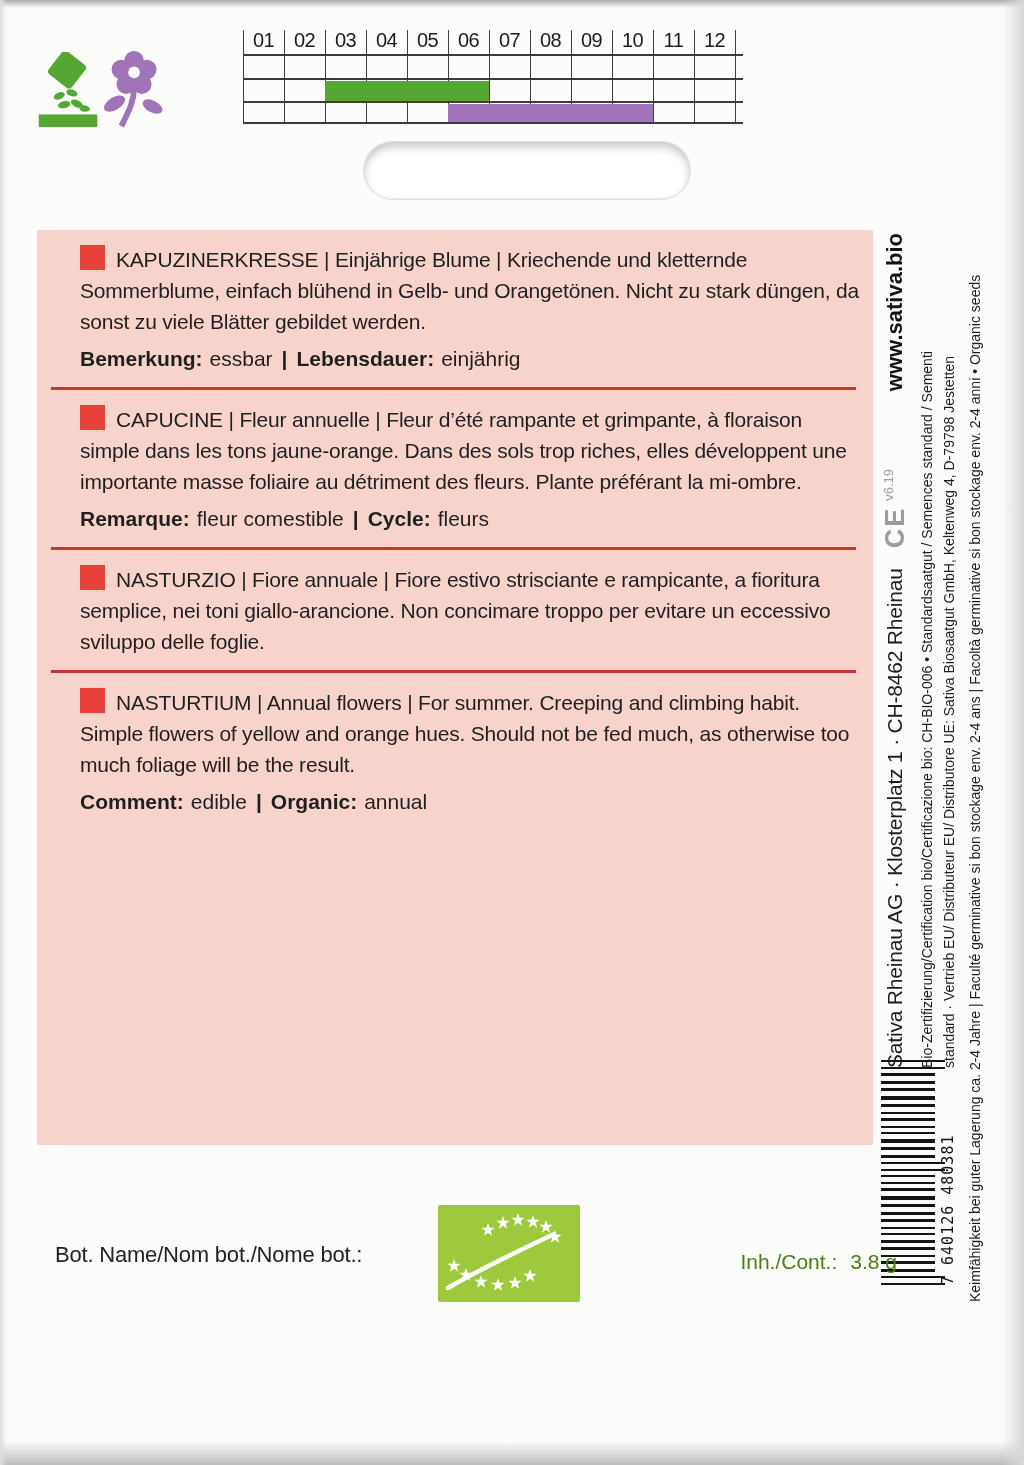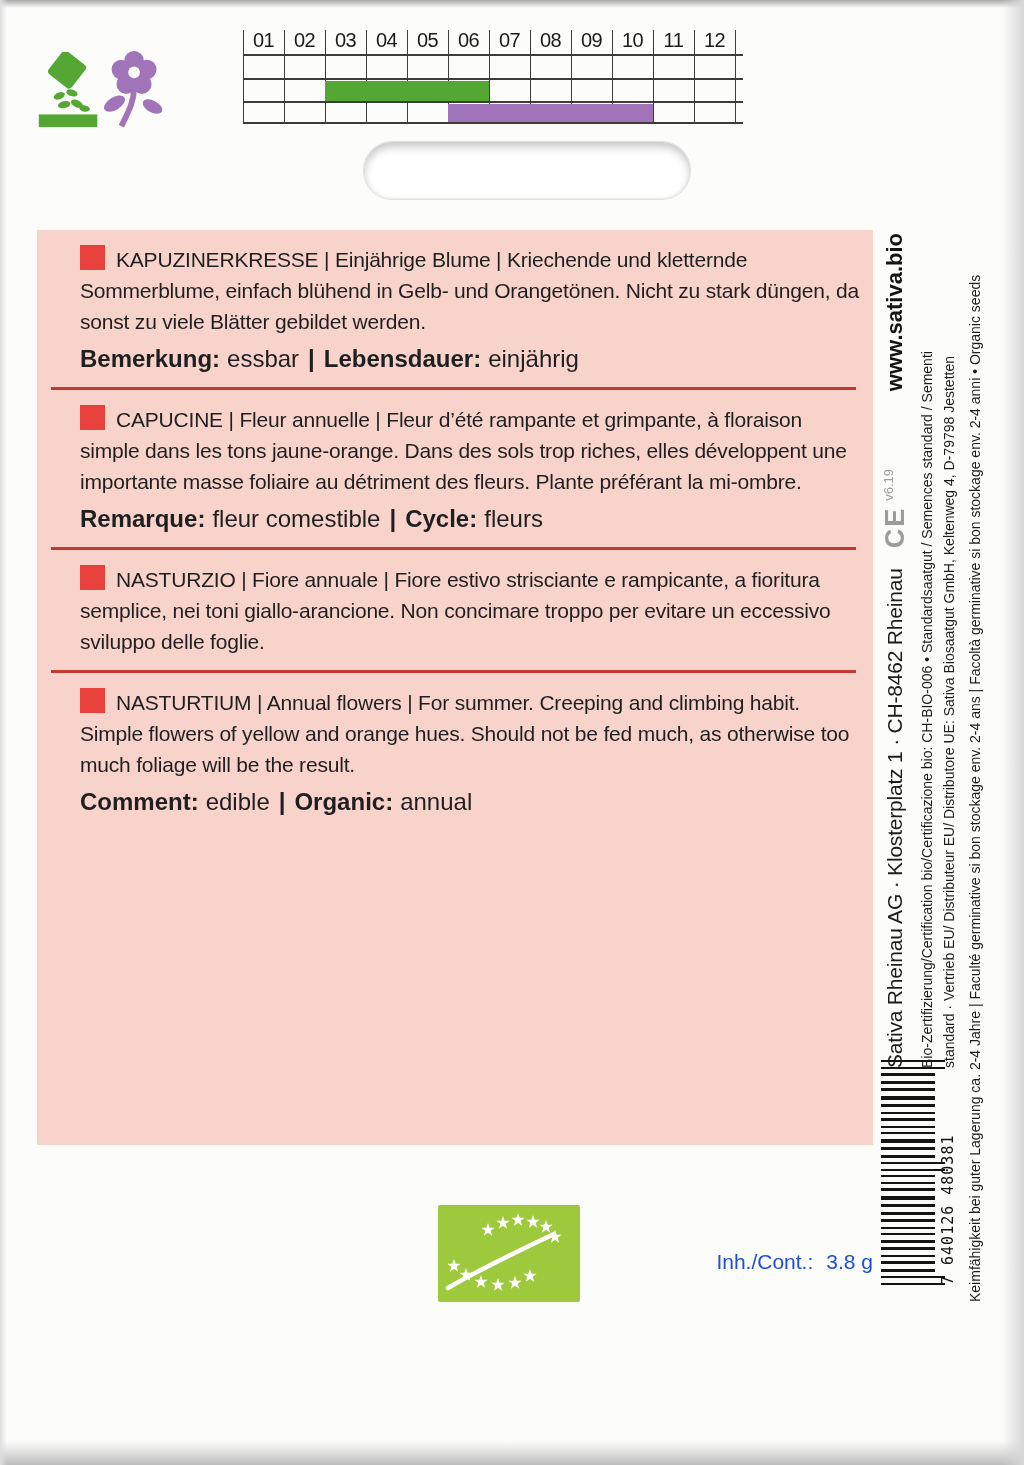--- a/index.html
+++ b/index.html
@@ -32,21 +32,21 @@
   .slot{position:absolute;left:363px;top:141px;width:326px;height:57px;border-radius:29px;background:#fff;
     border:1px solid #e0e0e0;box-shadow:inset 0 5px 8px rgba(0,0,0,0.22),inset 0 -1px 2px rgba(0,0,0,0.06);}
 
   
   .pink{position:absolute;left:37px;top:230px;width:836px;height:915px;background:var(--pink_panel,#f8d3cb);
     box-sizing:border-box;padding:10px 14px 0 11px;}
   .pink section{margin-top:12px;margin-left:32px;}
   .pink section:first-child{margin-top:2px;}
   .desc{margin:0;font-size:21px;line-height:31px;letter-spacing:-0.2px;}
   .bullet{display:inline-block;width:25px;height:25px;background:var(--accent_red,#e8413b);margin-right:11px;transform:translateY(3px);}
-  .meta{margin:6px 0 0;font-size:24px;line-height:31px;}
+  .meta{margin:6px 0 0;font-size:21px;line-height:31px;}
   section.sec-it .meta{margin-top:2px;}
   .meta b.lab{margin-right:7px;}
   .meta .sep{margin:0 9px;font-weight:bold;}
   .rule{height:3px;background:var(--rule_red,#c13a32);margin:13px 3px 10px 3px;}
 
   
   .vstrip{position:absolute;transform:rotate(-90deg);transform-origin:0 0;}
   .strip1{left:880px;top:1068px;width:835px;height:30px;display:flex;align-items:center;white-space:nowrap;}
   .company{font-size:21px;letter-spacing:-0.2px;color:#1c1c1c;}
   .ce-group{margin-left:20px;display:flex;align-items:center;}
@@ -60,21 +60,21 @@
   .barcode{left:881px;top:1285px;width:225px;height:76px;}
   .bars{height:54px;display:flex;justify-content:space-between;align-items:flex-start;}
   .bars div{background:#141414;height:100%;}
   .bars div.tall{height:118%;}
   .digits{font-family:"DejaVu Sans Mono","Liberation Mono",monospace;font-size:15px;letter-spacing:1px;margin-top:4px;color:#111;}
 
   
   .biologo{position:absolute;left:438px;top:1205px;width:142px;height:97px;color:var(--bio_green,#9fc93c);}
   .botname{position:absolute;left:55px;top:1240px;font-size:22px;line-height:29px;color:#222;letter-spacing:-0.2px;}
   .botname .italic{font-style:italic;}
-  .contents{position:absolute;left:620px;top:1248px;width:253px;font-size:21px;line-height:27px;color:#1d4ed8;}
+  .contents{position:absolute;left:644px;top:1248px;width:253px;font-size:21px;line-height:27px;color:#4d7c0f;}
   .cline{display:flex;justify-content:flex-end;gap:13px;}
   .cline.second{gap:8px;}
 </style>
 </head>
 <body>
 
 <div class="canvas">
 
   <div class="edge edge-top"></div>
   <div class="edge edge-bottom"></div>
@@ -225,20 +225,21 @@
     <use href="#st" transform="translate(92,71)"></use>
     <use href="#st" transform="translate(50,25)"></use>
     <use href="#st" transform="translate(65,18)"></use>
     <use href="#st" transform="translate(80,15)"></use>
     <use href="#st" transform="translate(95,17)"></use>
     <use href="#st" transform="translate(108,22)"></use>
     <use href="#st" transform="translate(117,32)"></use>
   </svg>
 
   <div class="botname">
+    <div>Bot. Name/Nom bot./Nome bot.:</div>
   </div>
 
   <div class="contents">
     <div class="cline">
       <span>Inh./Cont.:</span>
       <span>3.8 g</span>
     </div>
   </div>
 
 </div>

